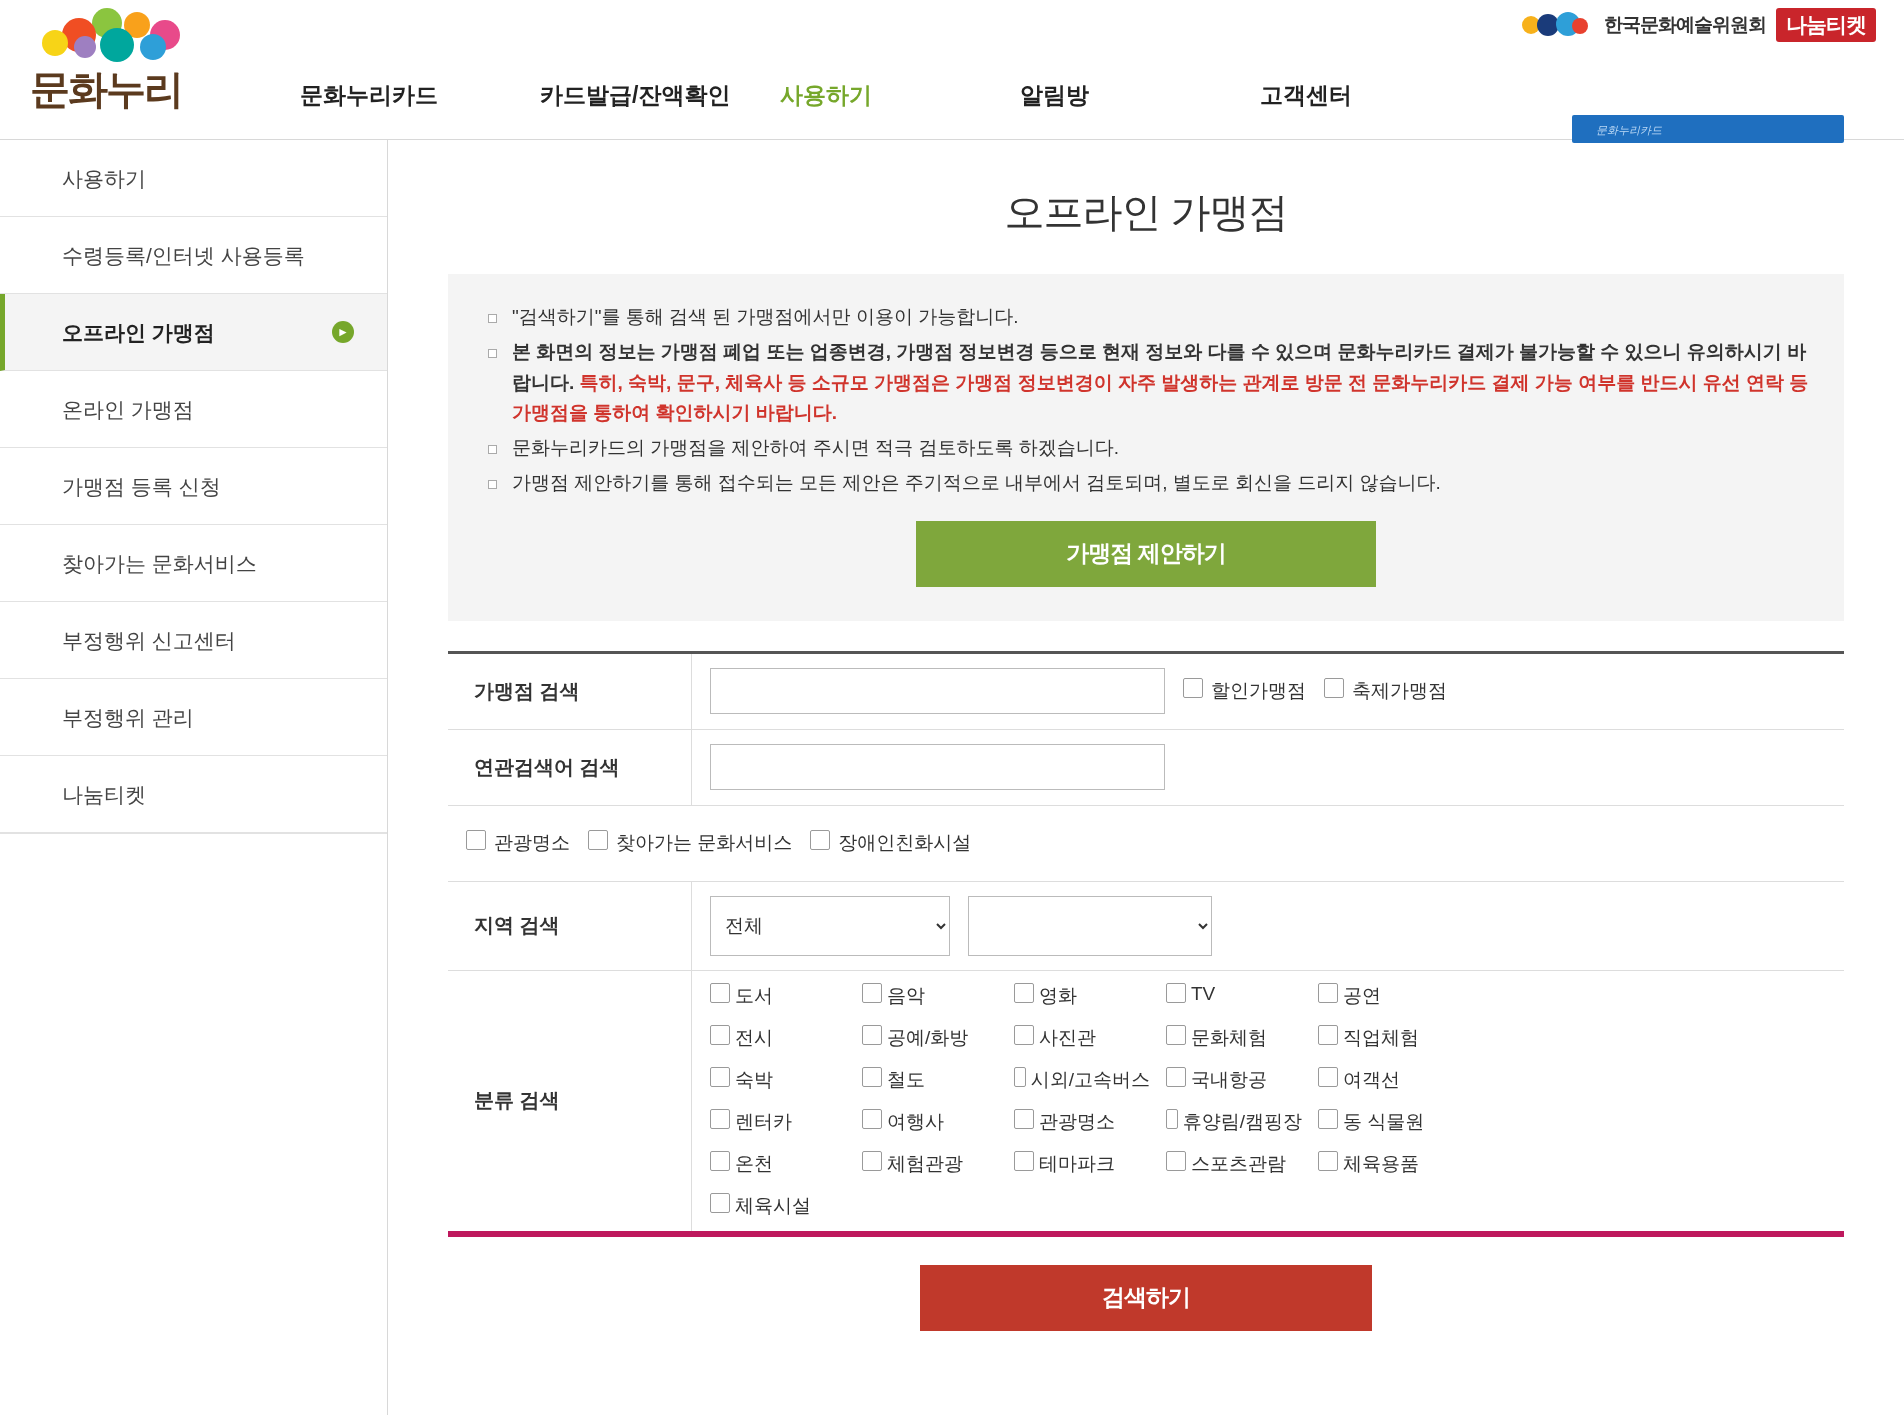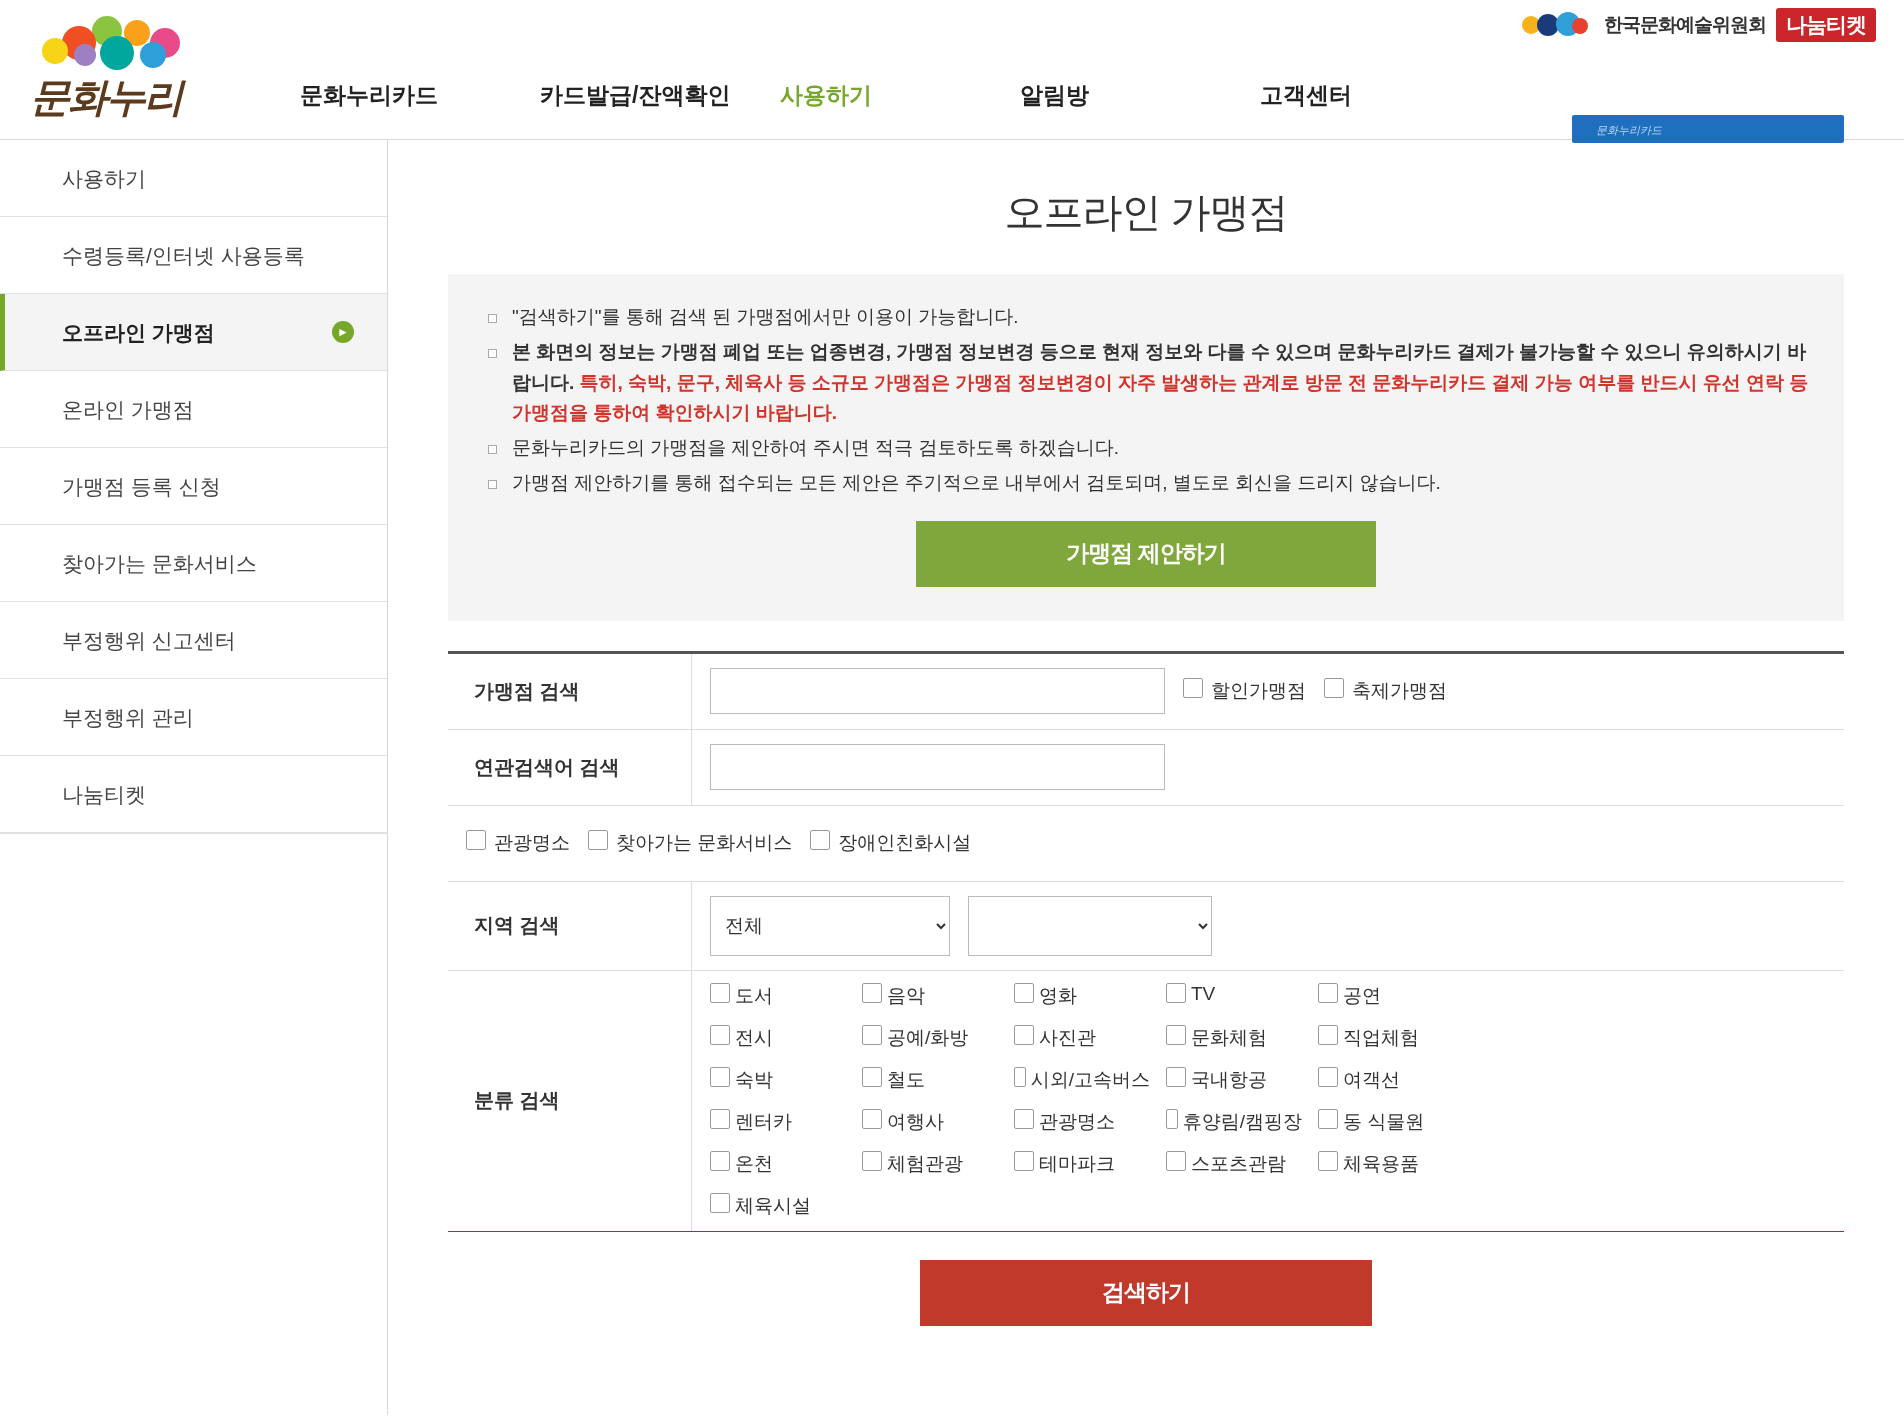--- a/index.html
+++ b/index.html
@@ -14,22 +14,22 @@
   .page { position: relative; width: 1904px; height: 1416px; }
 
   
   .header {
     position: relative;
     height: 140px;
     border-bottom: 1px solid #d8d8d8;
     background: #fff;
   }
   .logo {
-    position: absolute; left: 22px; top: 16px;
-    width: 190px; height: 118px; font-style: italic;
+    position: absolute; left: 22px; top: 8px;
+    width: 190px; height: 118px;
   }
   .logo-dots { position: relative; width: 170px; height: 52px; margin-left: 18px; }
   .logo-dots i {
     position: absolute; border-radius: 50%;
     display: block;
   }
   .logo-text {
     margin-top: 2px;
     font-size: 40px; font-weight: bold;
     color: #5b3a1e; letter-spacing: -2px;
@@ -144,21 +144,21 @@
     border: none;
     color: #fff; font-size: 23px; font-weight: bold;
     letter-spacing: -1px;
     cursor: pointer;
   }
 
   
   .search-table {
     margin-top: 30px;
     border-top: 3px solid #555;
-    border-bottom: 1px solid #be185d;
+    border-bottom: 6px solid #be185d;
   }
   .row {
     display: flex;
     border-bottom: 1px solid #ddd;
     min-height: 76px;
   }
   .row:last-child { border-bottom: none; }
   .row .th {
     width: 244px;
     display: flex; align-items: center;

